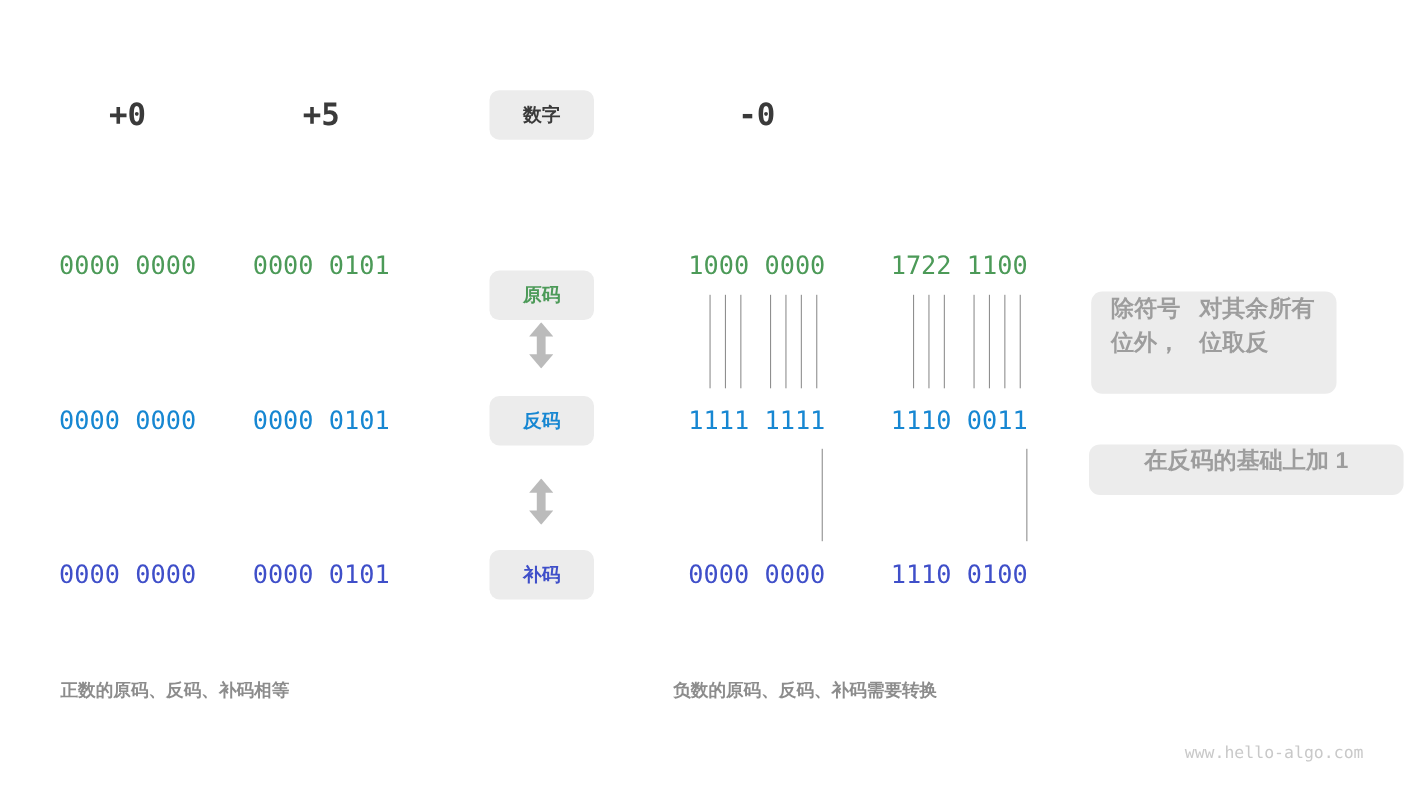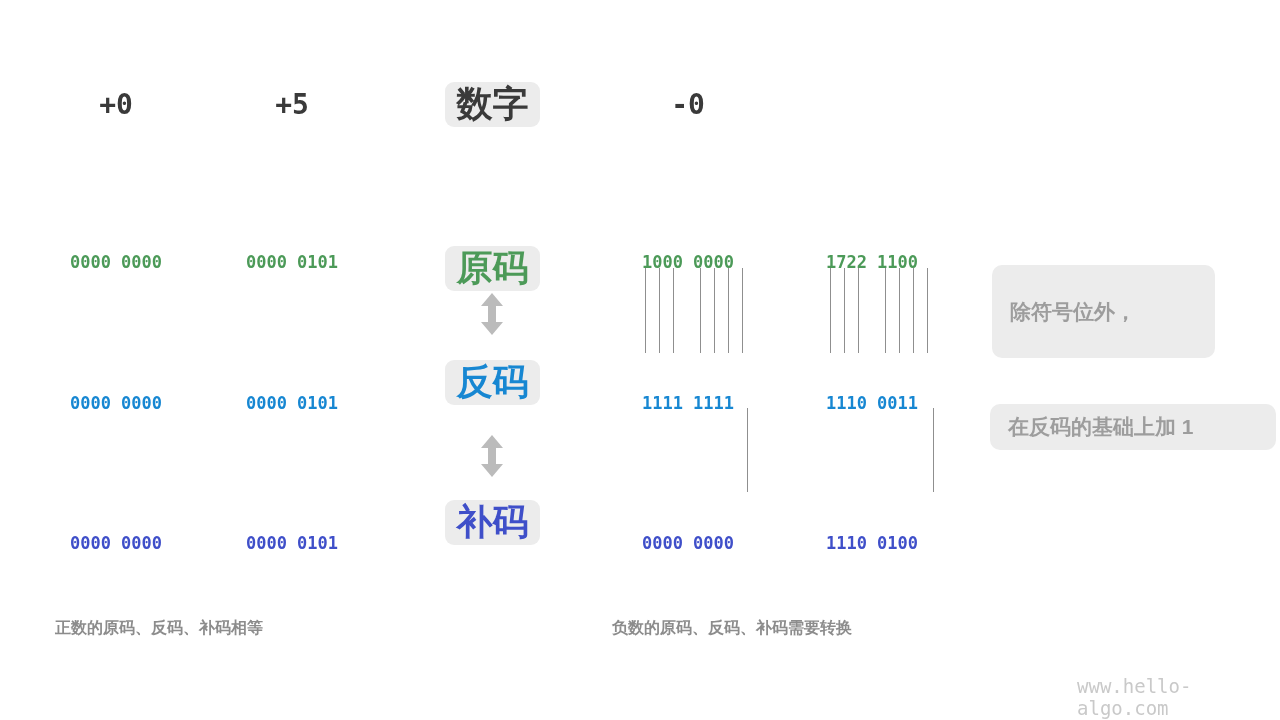--- a/index.html
+++ b/index.html
@@ -4,53 +4,53 @@
 <style>
   html,body{margin:0;padding:0;}
   body{background:#fff;font-family:"Liberation Sans",sans-serif;}
   .stage{position:relative;width:1280px;height:720px;background:#ffffff;overflow:hidden;}
 
   
   .cell{position:absolute;width:170px;text-align:center;white-space:pre;}
   .c1{left:31px;} .c2{left:207px;} .c3{left:603px;} .c4{left:787px;}
   .r-head{top:88px;font-family:"DejaVu Sans Mono",monospace;font-weight:bold;font-size:28px;color:#3a3a3a;}
   .r-orig{top:229px;} .r-ones{top:370px;} .r-twos{top:510px;}
-  .bin{font-family:"DejaVu Sans Mono",monospace;font-weight:700;font-size:17px;margin-top:23px;}
+  .bin{font-family:"DejaVu Sans Mono",monospace;font-weight:400;font-size:23px;}
   .green{color:#4c9a58;} .blue{color:#1787d2;} .indigo{color:#3f4fc9;}
 
   
   .pill{position:absolute;left:445px;width:95px;height:45px;background:#ececec;border-radius:9px;
-        display:flex;align-items:center;justify-content:center;font-weight:bold;font-size:36px;}
+        display:flex;align-items:center;justify-content:center;font-weight:bold;font-size:17px;}
   .pill-num{top:82px;color:#3a3a3a;}
   .pill-orig{top:218px;color:#4c9a58;margin-top:28px;}
   .pill-ones{top:360px;color:#1787d2;}
   .pill-twos{top:500px;color:#3f4fc9;}
 
   
   .arrow{position:absolute;left:481px;width:22px;height:42px;}
   .arrow-1{top:293px;} .arrow-2{top:435px;}
 
   
   .vline{position:absolute;width:1px;background:#8f8f8f;}
   .flipline{top:268px;height:85px;}
   .addline{top:408px;height:84px;}
 
   
   .note{position:absolute;background:#ececec;border-radius:10px;color:#9d9d9d;font-weight:bold;
-        font-size:21px;display:flex;flex-direction:column;justify-content:center;padding:0 18px;box-sizing:border-box;}
+        font-size:21px;display:flex;justify-content:center;padding:0 18px;box-sizing:border-box;}
   .note-flip{left:992px;top:265px;width:223px;height:93px;line-height:31px;}
   .note-add{left:990px;top:404px;width:286px;height:46px;}
 
   
   .caption{position:absolute;top:618px;font-weight:bold;font-size:16px;color:#8c8c8c;white-space:pre;}
   .cap-pos{left:55px;} .cap-neg{left:612px;}
 
   
   .watermark{position:absolute;left:1077px;top:675px;font-family:"DejaVu Sans Mono",monospace;
-             font-size:19px;color:#c9c9c9;}
+             font-size:15px;color:#c9c9c9;}
 </style>
 </head>
 <body>
 
 <div class="stage">
 
   <div class="cell c1 r-head">+0</div>
   <div class="cell c2 r-head">+5</div>
   <div class="cell c3 r-head">-0</div>
 
@@ -99,20 +99,21 @@
   <div class="vline flipline" style="left:885px"></div>
   <div class="vline flipline" style="left:899px"></div>
   <div class="vline flipline" style="left:913px"></div>
   <div class="vline flipline" style="left:927px"></div>
 
   <div class="vline addline" style="left:747px"></div>
   <div class="vline addline" style="left:933px"></div>
 
   <div class="note note-flip">
     <span>除符号位外，</span>
+    <span>对其余所有位取反</span>
   </div>
   <div class="note note-add">在反码的基础上加 1</div>
 
   <div class="caption cap-pos">正数的原码、反码、补码相等</div>
   <div class="caption cap-neg">负数的原码、反码、补码需要转换</div>
 
   <div class="watermark">www.hello-algo.com</div>
 
 </div>
 

